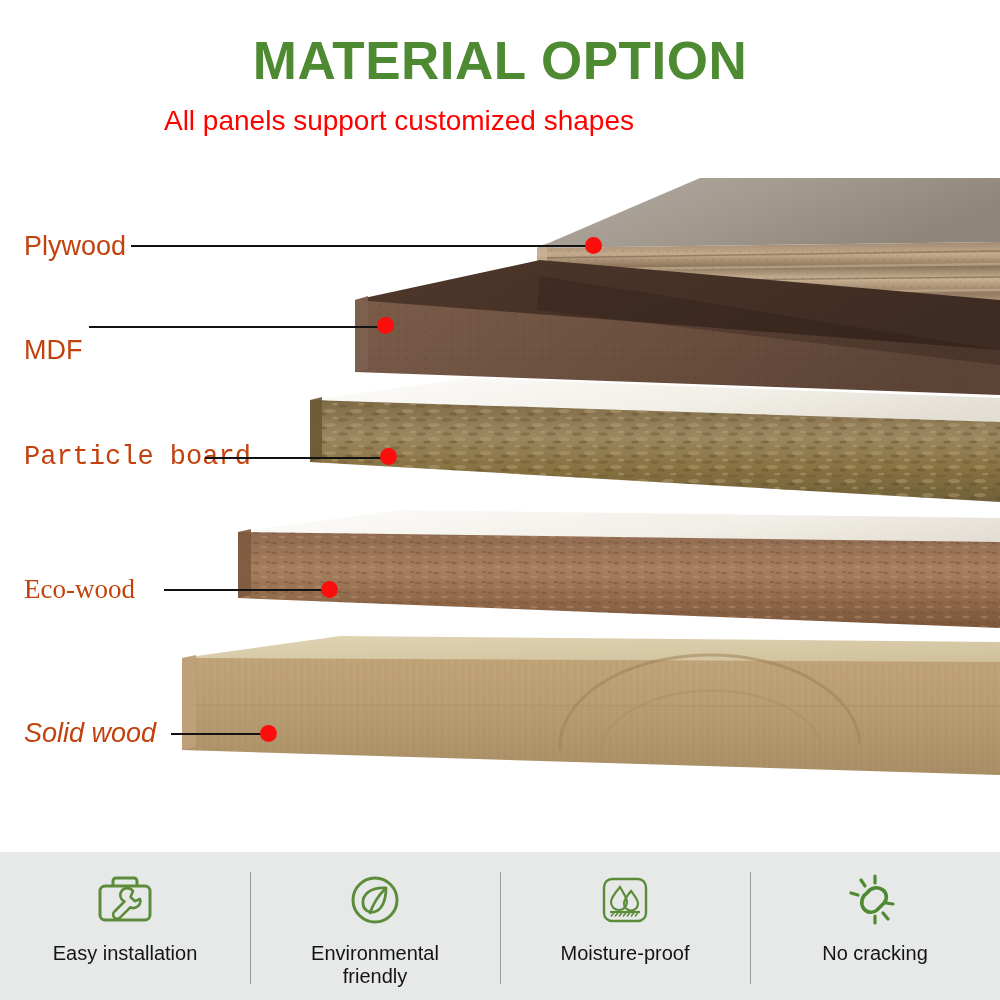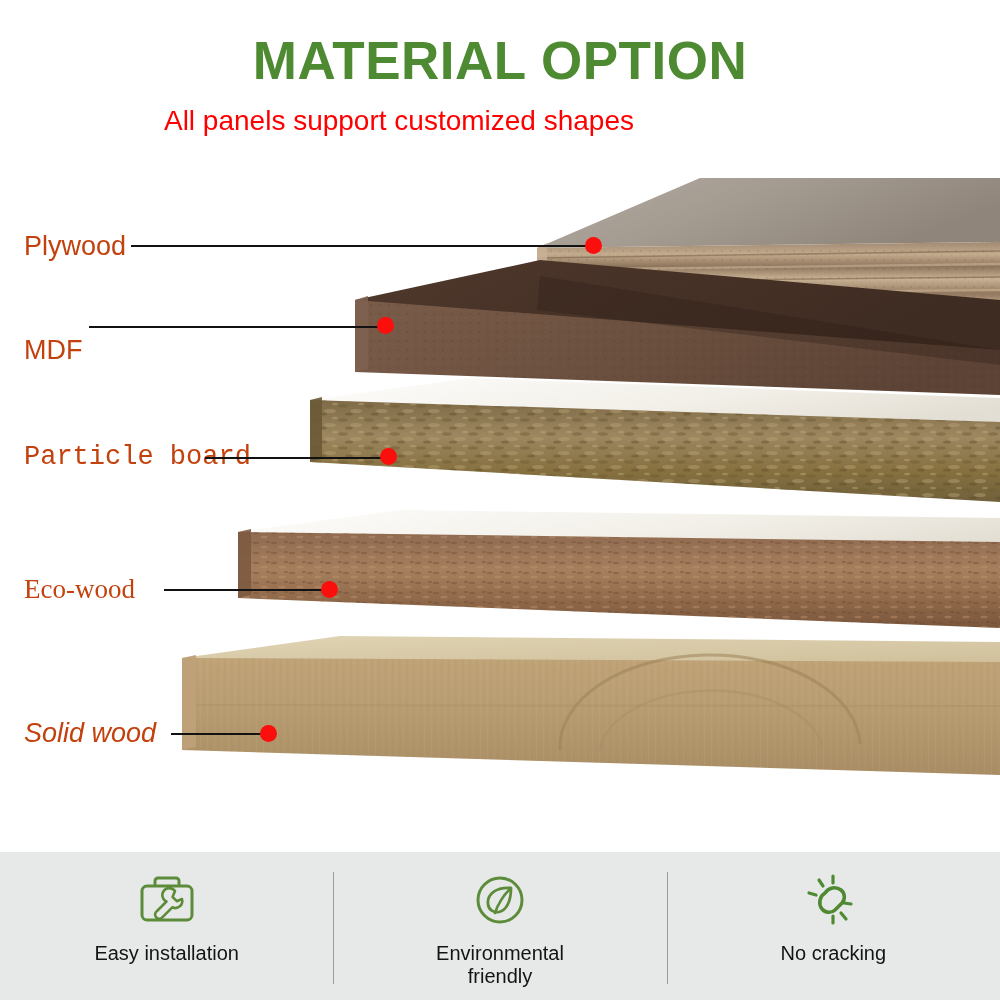--- a/index.html
+++ b/index.html
@@ -294,20 +294,40 @@
       <svg width="60" height="58" viewBox="0 0 60 58">
         <circle cx="30" cy="27" r="22" fill="none" stroke="#5c8c3a" stroke-width="3"></circle>
         <path d="M41,15 C26,14 17,21 18,31 c0.6,6 6,9 11,8 7,-1.5 12,-10 12,-24 z" fill="none" stroke="#5c8c3a" stroke-width="2.8" stroke-linejoin="round"></path>
         <path d="M40,16 C33,23 28,31 25,40" fill="none" stroke="#5c8c3a" stroke-width="2.6" stroke-linecap="round"></path>
       </svg>
     </div>
     <div class="feature-label">Environmental friendly</div>
   </div>
 
 
+  <div class="feature">
+    <div class="feature-icon">
+      <svg width="60" height="58" viewBox="0 0 60 58">
+        <rect x="9" y="6" width="42" height="42" rx="8" fill="none" stroke="#5c8c3a" stroke-width="2.4"></rect>
+        <path d="M25,14 C19,21 16,25 16,29 a8,8 0 0 0 16,0 c0,-4 -3,-8 -7,-15 z" fill="none" stroke="#5c8c3a" stroke-width="2.2"></path>
+        <path d="M36,18 C31,24 29,27 29,30.5 a7,7 0 0 0 14,0 c0,-3.5 -2.5,-6.5 -7,-12.5 z" fill="none" stroke="#5c8c3a" stroke-width="2.2"></path>
+        <line x1="15" y1="39" x2="45" y2="39" stroke="#5c8c3a" stroke-width="2.2"></line>
+        <g stroke="#5c8c3a" stroke-width="1.6">
+          <line x1="16" y1="43.5" x2="19" y2="39.5"></line>
+          <line x1="20" y1="43.5" x2="23" y2="39.5"></line>
+          <line x1="24" y1="43.5" x2="27" y2="39.5"></line>
+          <line x1="28" y1="43.5" x2="31" y2="39.5"></line>
+          <line x1="32" y1="43.5" x2="35" y2="39.5"></line>
+          <line x1="36" y1="43.5" x2="39" y2="39.5"></line>
+          <line x1="40" y1="43.5" x2="43" y2="39.5"></line>
+        </g>
+      </svg>
+    </div>
+    <div class="feature-label">Moisture-proof</div>
+  </div>
 
   <div class="feature">
     <div class="feature-icon">
       <svg width="60" height="58" viewBox="0 0 60 58">
         <path d="M22,20 a11,11 0 0 1 16,-3 a9,9 0 0 1 1,13 l-7,7 a9,9 0 0 1 -13,-1 a11,11 0 0 1 3,-16" fill="none" stroke="#4f8a33" stroke-width="3.6" stroke-linecap="round"></path>
         <g stroke="#4f8a33" stroke-width="3.2" stroke-linecap="round">
           <line x1="30" y1="10" x2="30" y2="3"></line>
           <line x1="20" y1="13" x2="16" y2="7"></line>
           <line x1="13" y1="22" x2="6" y2="20"></line>
           <line x1="41" y1="30" x2="48" y2="31"></line>

